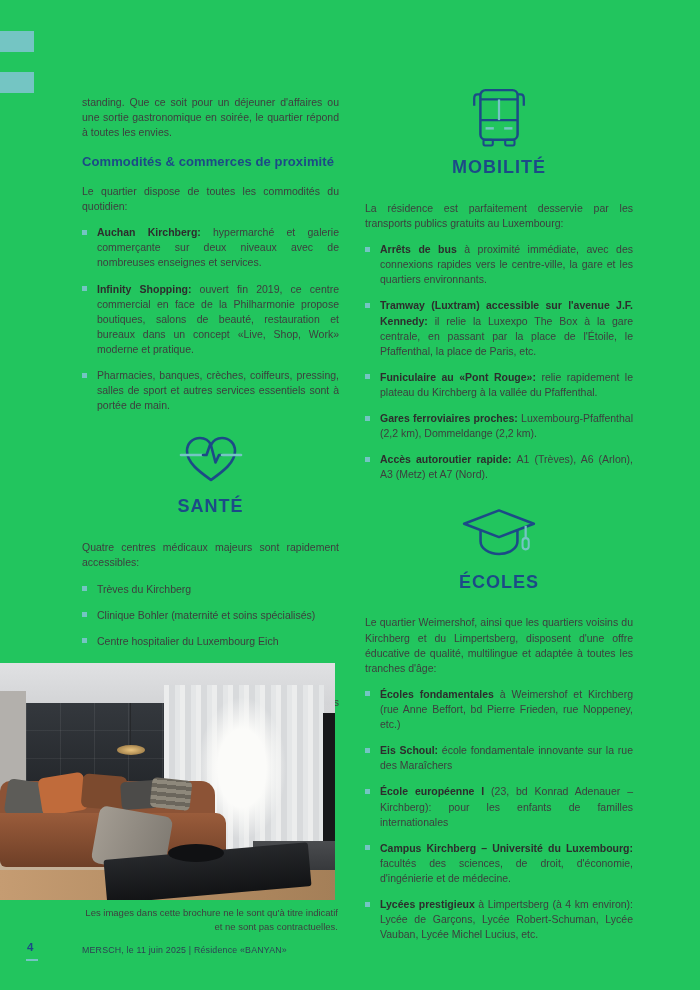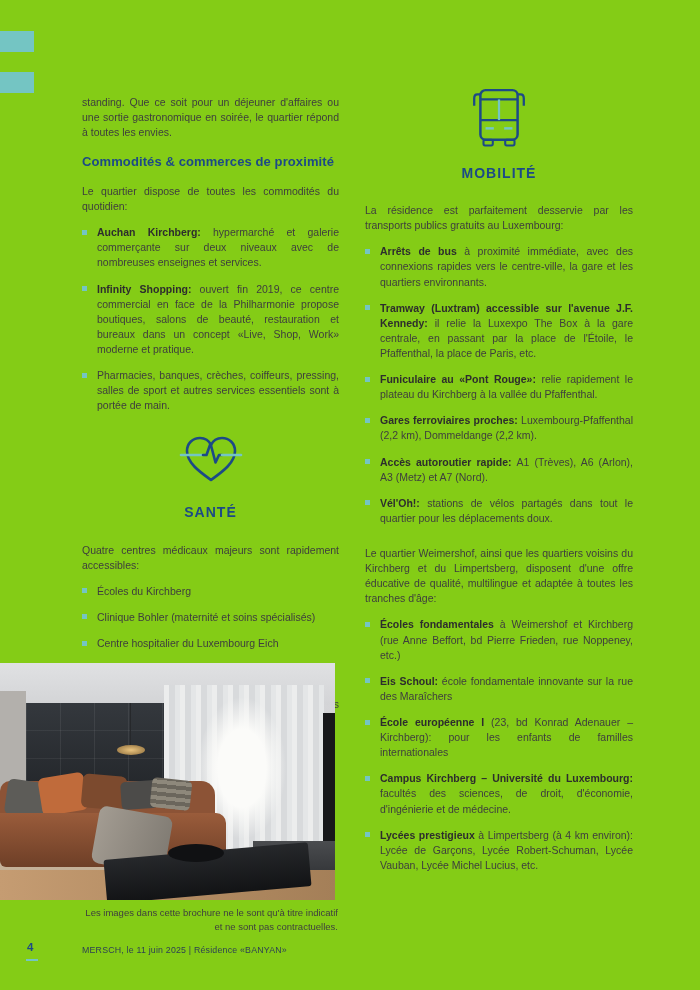--- a/index.html
+++ b/index.html
@@ -1,34 +1,34 @@
 <!DOCTYPE html>
 <html lang="fr"><head>
 <meta charset="utf-8">
 <style>
   html,body{margin:0;padding:0;}
   body{width:700px;height:990px;background:#f2f1ee;font-family:"Liberation Sans", sans-serif;}
-  .page{position:relative;width:700px;height:990px;background:#84cc16;overflow:hidden;}
+  .page{position:relative;width:700px;height:990px;background:#22c55e;overflow:hidden;}
 
   
   .bar{position:absolute;left:0;width:34px;height:21px;background:#74c5c3;}
   .bar1{top:31px;} .bar2{top:72px;}
 
   
   .col{position:absolute;font-size:10.5px;line-height:1.44;color:#3e3e3e;}
   .col-left{left:82px;top:95px;width:257px;}
   .col-right{left:365px;top:86px;width:268px;}
   p{margin:0;text-align:justify;}
   .mt9{margin-top:9px;} .mt12{margin-top:20px;}
 
   h3.subhead{margin:13px 0 12px 0;font-size:13px;color:#1c4a87;font-weight:bold;letter-spacing:0.1px;text-align:left;}
   .section-head{text-align:center;}
   .section-head.sp1{margin-top:20px;}
   .section-head.sp2{margin-top:22px;}
-  h2.sect{margin:15px 0 0 0;font-size:14px;color:#1c4a87;font-weight:bold;letter-spacing:1px;text-align:center;}
+  h2.sect{margin:7px 0 0 0;font-size:18px;color:#1c4a87;font-weight:bold;letter-spacing:1px;text-align:center;}
 
   .bullet{position:relative;padding-left:15px;margin-top:11px;}
   .bsq{position:absolute;left:0;top:4.5px;width:5px;height:5px;background:#74c5c3;}
   .lead{color:#2d2d2d;}
 
   
   .photo{position:absolute;left:0;top:663px;width:335px;height:237px;overflow:hidden;background:linear-gradient(#d6d7d9 0%,#cfcfd1 60%,#bfa27c 100%);}
   .photo div{position:absolute;}
   .ph-ceiling{top:0;left:0;right:0;height:42px;background:linear-gradient(#e0e1e3,#d3d4d6);}
   .ph-wall-left{left:0;top:28px;width:26px;height:165px;background:#b3b0ac;}
@@ -97,21 +97,21 @@
         <path d="M24 21 h3.5 l4 -11.5 l5 19 l3.5 -7.5 h3" fill="none" stroke="#1c4a87" stroke-width="2.6" stroke-linecap="round" stroke-linejoin="round"></path>
         <path d="M43 21 H62" fill="none" stroke="#74c5c3" stroke-width="2.6" stroke-linecap="round"></path>
       </svg>
       <h2 class="sect">SANTÉ</h2>
     </div>
 
     <p class="mt12">Quatre centres médicaux majeurs sont rapidement accessibles:</p>
 
     <div class="bullet">
       <span class="bsq"></span>
-      <p>Écoles du Kirchberg</p>
+      <p>Trèves du Kirchberg</p>
     </div>
     <div class="bullet">
       <span class="bsq"></span>
       <p>Clinique Bohler (maternité et soins spécialisés)</p>
     </div>
     <div class="bullet">
       <span class="bsq"></span>
       <p>Centre hospitalier du Luxembourg Eich</p>
     </div>
     <div class="bullet">
@@ -154,25 +154,30 @@
       <p><b class="lead">Funiculaire au «Pont Rouge»: </b><span>relie rapidement le plateau du Kirchberg à la vallée du Pfaffenthal.</span></p>
     </div>
     <div class="bullet">
       <span class="bsq"></span>
       <p><b class="lead">Gares ferroviaires proches: </b><span>Luxembourg-Pfaffenthal (2,2 km), Dommeldange (2,2 km).</span></p>
     </div>
     <div class="bullet">
       <span class="bsq"></span>
       <p><b class="lead">Accès autoroutier rapide: </b><span>A1 (Trèves), A6 (Arlon), A3 (Metz) et A7 (Nord).</span></p>
     </div>
-    <div class="bullet">
-      <span class="bsq"></span>
-      <p><b class="lead">Vél'Oh!: </b><span>stations de vélos partagés dans tout le quartier pour les déplacements doux.</span></p>
-    </div>
-
+
+    <div class="section-head sp2">
+      <svg width="82" height="58" viewBox="0 0 80 56">
+        <path d="M40 5 L74 18 L40 31 L6 18 Z" fill="none" stroke="#1c4a87" stroke-width="2.5" stroke-linejoin="round"></path>
+        <path d="M22 24.5 V35 C22 42 30 47.5 40 47.5 C50 47.5 58 42 58 35 V24.5" fill="none" stroke="#1c4a87" stroke-width="2.5"></path>
+        <path d="M66 20 V32" stroke="#74c5c3" stroke-width="2.2"></path>
+        <rect x="63" y="32" width="6" height="11" rx="3" fill="none" stroke="#74c5c3" stroke-width="2"></rect>
+      </svg>
+      <h2 class="sect">ÉCOLES</h2>
+    </div>
 
     <p class="mt12">Le quartier Weimershof, ainsi que les quartiers voisins du Kirchberg et du Limpertsberg, disposent d'une offre éducative de qualité, multilingue et adaptée à toutes les tranches d'âge:</p>
 
     <div class="bullet">
       <span class="bsq"></span>
       <p><b class="lead">Écoles fondamentales </b><span>à Weimershof et Kirchberg (rue Anne Beffort, bd Pierre Frieden, rue Noppeney, etc.)</span></p>
     </div>
     <div class="bullet">
       <span class="bsq"></span>
       <p><b class="lead">Eis Schoul: </b><span>école fondamentale innovante sur la rue des Maraîchers</span></p>

